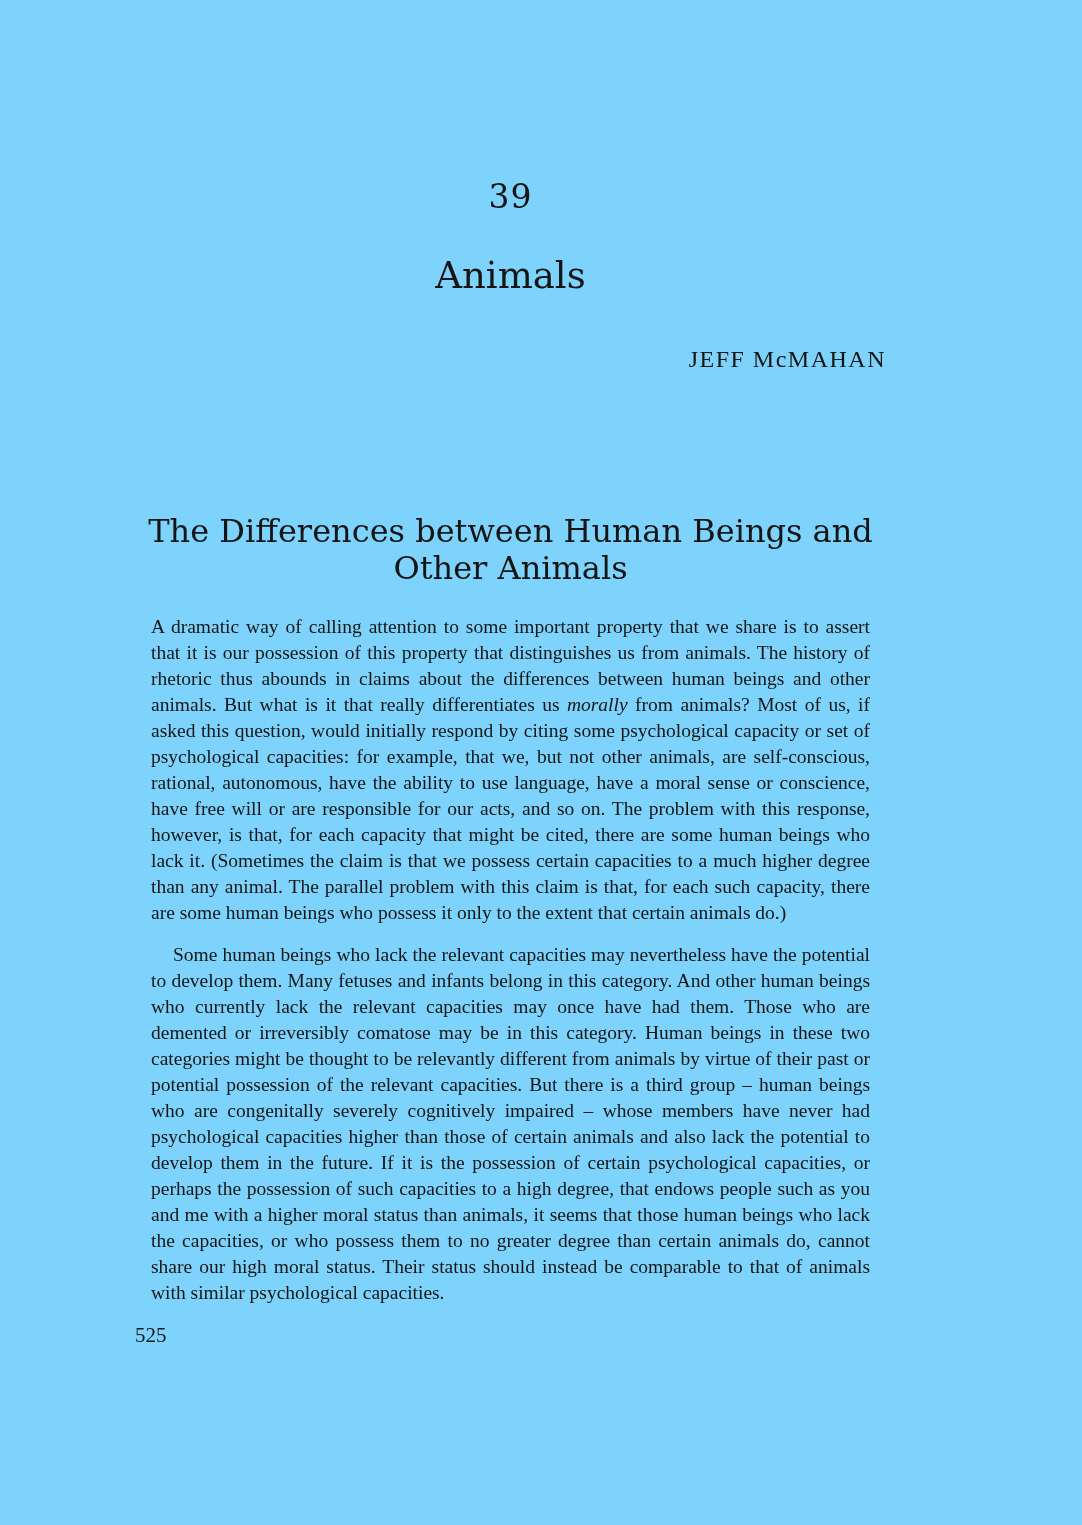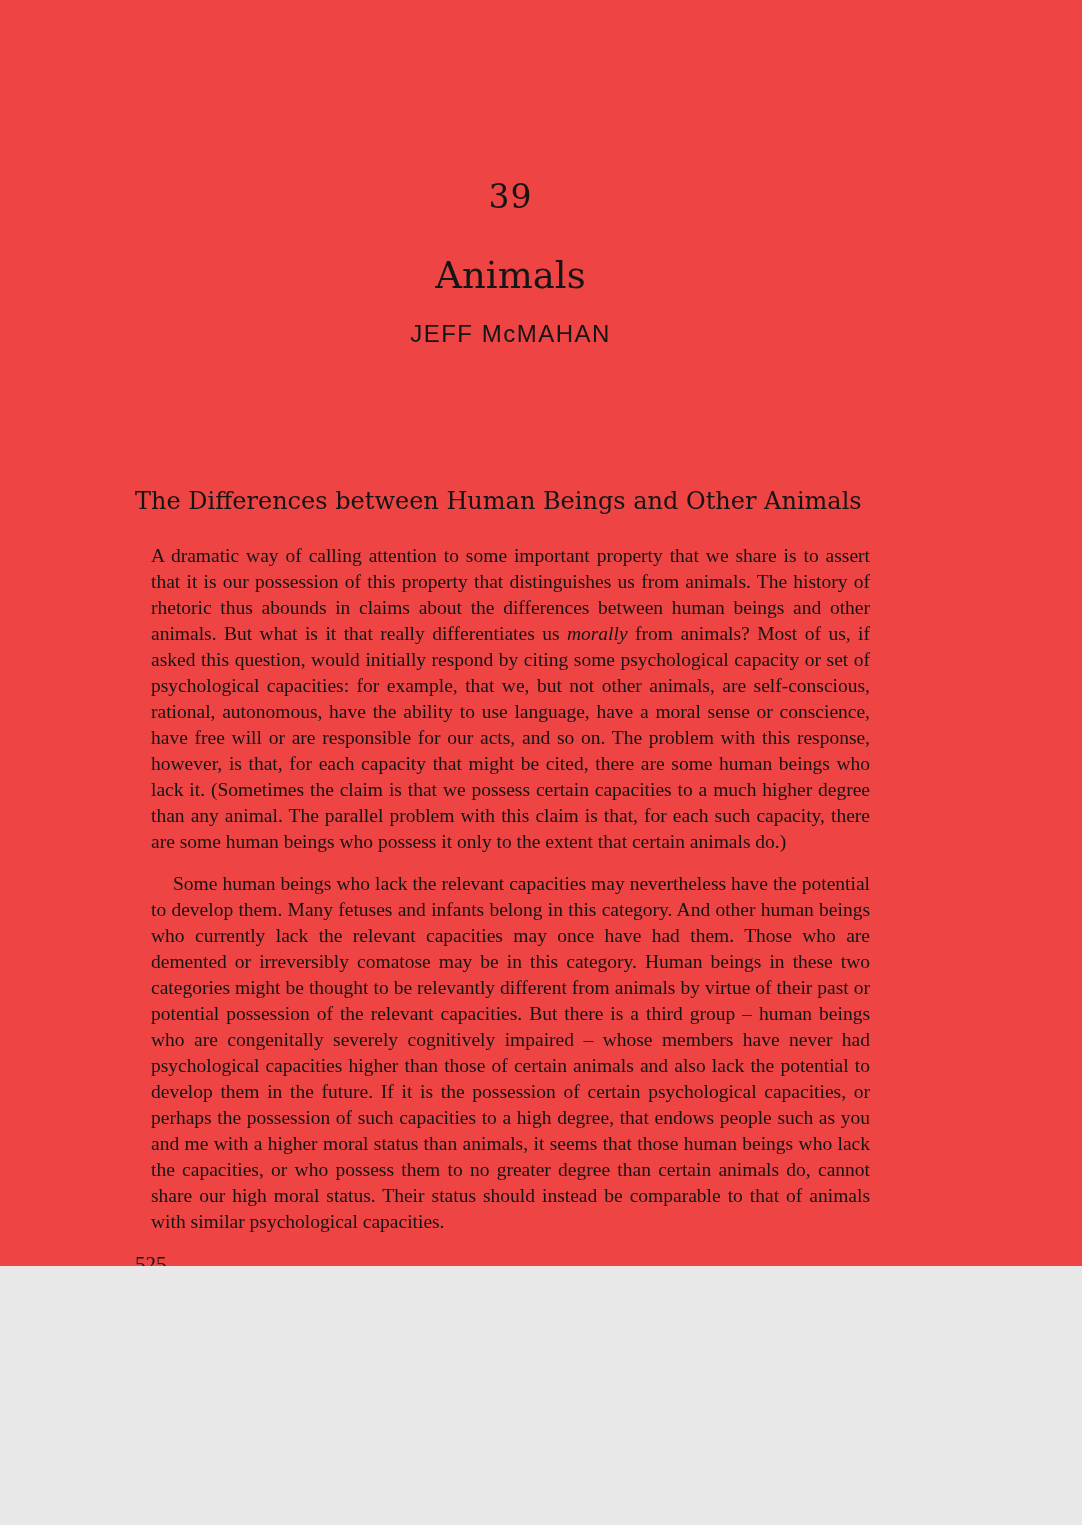--- a/index.html
+++ b/index.html
@@ -3,23 +3,23 @@
 <meta charset="utf-8">
 <style>
   html, body {
     margin: 0;
     padding: 0;
     background: #e8e8e8;
   }
   .page {
     position: relative;
     width: 1082px;
-    height: 1266px;
+    height: 1525px;
     margin: 0 auto;
-    background: #ef4444;
+    background: #7dd3fc;
     color: #151515;
     overflow: hidden;
   }
   .column {
     position: absolute;
     left: 135px;
     top: 0;
     width: 751px;
   }
   .chapter-number {
@@ -31,31 +31,32 @@
     letter-spacing: 1px;
   }
   .chapter-title {
     margin-top: 44px;
     text-align: center;
     font-family: "DejaVu Serif", serif;
     font-size: 37px;
     line-height: 1;
   }
   .chapter-author {
-    margin-top: 28px;
-    text-align: center;
-    font-family: Liberation Sans, sans-serif;
+    margin-top: 53px;
+    text-align: right;
+    font-family: Liberation Serif, serif;
     font-size: 24px;
     line-height: 1;
     letter-spacing: 1.5px;
   }
   .section-heading {
     margin-top: 142px;
+    text-align: center;
     font-family: "DejaVu Serif", serif;
-    font-size: 24px;
+    font-size: 32px;
     line-height: 1.15;
   }
   .body-text {
     margin-top: 27px;
     font-family: "Liberation Serif", serif;
     font-size: 19.5px;
     line-height: 26px;
     text-align: justify;
   }
   .para {

